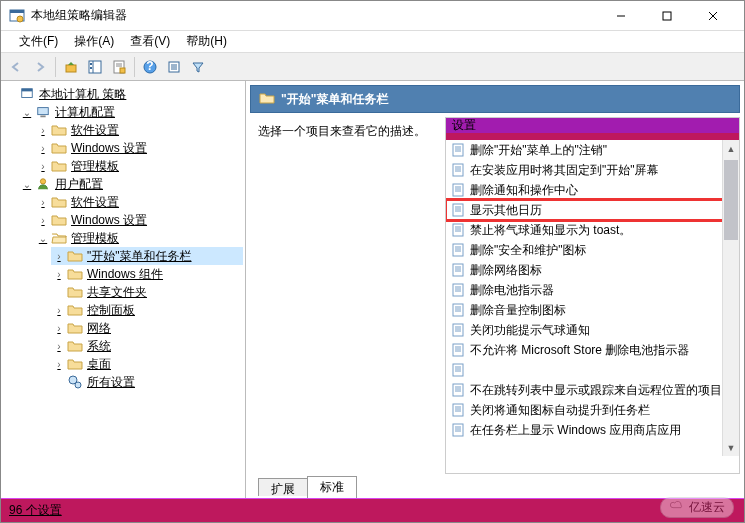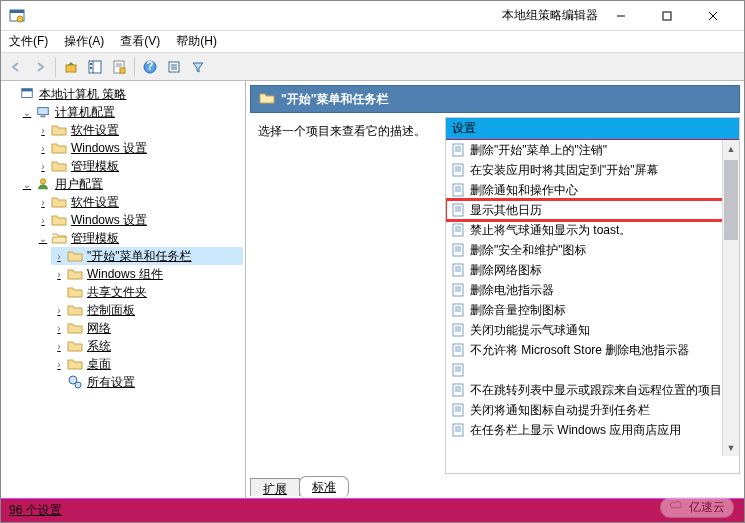--- a/index.html
+++ b/index.html
@@ -1,24 +1,24 @@
 <!DOCTYPE html>
 <html><head>
 <meta charset="utf-8">
 <style>
 * { box-sizing: border-box; margin: 0; padding: 0; font-family: "Microsoft YaHei", "Segoe UI", sans-serif; font-size: 12px; }
 body { width: 745px; height: 523px; background: #fff; border: 1px solid #888; overflow: hidden; position: relative; }
 
-.titlebar { height: 30px; display: flex; align-items: center; padding: 0 8px; background: #fff; border-bottom: 1px solid #ddd; text-align: right; }
+.titlebar { height: 30px; display: flex; align-items: center; padding: 0 8px; background: #fff; border-bottom: 1px solid #ddd; }
 .titlebar .ico { width: 16px; height: 16px; margin-right: 6px; display: inline-flex; align-items: center; justify-content: center; }
 .titlebar .title { flex: 1; font-size: 12px; color: #000; }
 .winbtns { display: flex; }
 .winbtn { width: 46px; height: 30px; display: flex; align-items: center; justify-content: center; cursor: default; }
 
-.menubar { height: 22px; display: flex; align-items: center; padding: 0 0; background: #fff; border-bottom: 1px solid #ddd; }
+.menubar { height: 22px; display: flex; align-items: center; padding: 0 10px; background: #fff; border-bottom: 1px solid #ddd; }
 .menu-item { padding: 2px 8px; cursor: default; }
 
 .toolbar { height: 28px; display: flex; align-items: center; padding: 0 4px; background: #f0f0f0; border-bottom: 1px solid #bbb; gap: 2px; }
 .tbtn { width: 22px; height: 22px; display: flex; align-items: center; justify-content: center; border: 1px solid transparent; cursor: default; }
 .tbtn.disabled { opacity: .4; pointer-events: none; }
 .tsep { width: 1px; height: 20px; background: #ccc; margin: 0 2px; }
 
 .content { display: flex; height: calc(100% - 30px - 22px - 28px - 24px); }
 
 .tree-pane { width: 245px; border-right: 1px solid #bbb; overflow: auto; padding: 4px 2px; background: #fff; text-decoration: underline; }
@@ -30,33 +30,33 @@
 .tree-row .tw { width: 12px; text-align: center; color: #666; margin-right: 2px; font-size: 10px; }
 .tree-row .fico { width: 16px; height: 16px; margin-right: 4px; display: inline-flex; align-items: center; justify-content: center; }
 .tree-row .label { }
 
 .right-pane { flex: 1; display: flex; flex-direction: column; background: #fff; overflow: hidden; }
 .right-header { height: 28px; background: #5080b0; color: #fff; display: flex; align-items: center; padding: 0 8px; font-weight: bold; border: 1px solid #3a6a9a; margin: 4px; }
 .right-header .fico { margin-right: 6px; }
 .right-body { flex: 1; display: flex; overflow: hidden; padding: 0 4px; }
 .right-left { width: 195px; padding: 6px 8px; }
 .right-right { flex: 1; display: flex; flex-direction: column; border: 1px solid #ccc; overflow: hidden; position: relative; }
-.col-header { height: 22px; border-bottom: 1px solid #be185d; display: flex; align-items: center; padding: 0 6px; background: #0ea5e9; font-size: 12px; }
+.col-header { height: 22px; border-bottom: 7px solid #be185d; display: flex; align-items: center; padding: 0 6px; background: #a21caf; font-size: 12px; }
 .settings-list { flex: 1; overflow-y: hidden; overflow-x: auto; position: relative; }
 .settings-list .row { height: 20px; display: flex; align-items: center; padding: 0 4px; cursor: default; white-space: nowrap; }
 .settings-list .row.highlighted { outline: 3px solid #e33; outline-offset: -1px; }
 .settings-list .row .pico { width: 16px; height: 16px; margin-right: 4px; display: inline-flex; align-items: center; justify-content: center; }
 .v-scrollbar { position: absolute; right: 0; top: 22px; bottom: 17px; width: 17px; background: #f0f0f0; border-left: 1px solid #ddd; }
 .v-scroll-thumb { position: absolute; left: 1px; right: 1px; top: 20px; height: 80px; background: #c2c3c9; }
 .v-scroll-btn { position: absolute; left: 0; right: 0; height: 17px; background: #f0f0f0; display: flex; align-items: center; justify-content: center; font-size: 9px; color: #606060; }
 
-.tabs-bottom { height: 22px; display: flex; align-items: flex-start; margin: 2px 4px 0 4px; gap: -1px; text-decoration: underline; }
+.tabs-bottom { height: 22px; display: flex; align-items: flex-start; margin: 2px 4px 0 12px; gap: -1px; }
 .tab { padding: 2px 12px; border: 1px solid #999; border-bottom: none; background: #ece9d8; font-size: 12px; cursor: default; position: relative; z-index: 1; }
 .tab.inactive { background: #f0f0f0; top: 2px; height: 18px; margin-right: -1px; }
-.tab.active { background: #fff; z-index: 2; border-radius: 7px; }
+.tab.active { background: #fff; z-index: 2; }
 
 .statusbar { height: 24px; border-top: 1px solid #d946ef; display: flex; align-items: center; padding: 0 8px; background: #be185d; font-size: 12px; position: relative; text-decoration: underline; }
 .watermark { position: absolute; right: 10px; bottom: 4px; opacity: .4; font-size: 13px; display: flex; gap: 4px; border: 1px solid #bbb; border-radius: 10px; padding: 1px 8px; background: #fff; }
 .watermark svg { width: 16px; height: 12px; }
 
 
 .ico-book svg, .ico-folder svg, .ico-fopen svg, .ico-comp svg, .ico-user svg, .ico-policy svg, .ico-cogs svg, .ico-gpe svg { width: 14px; height: 14px; }
 </style>
 </head>
 <body>

